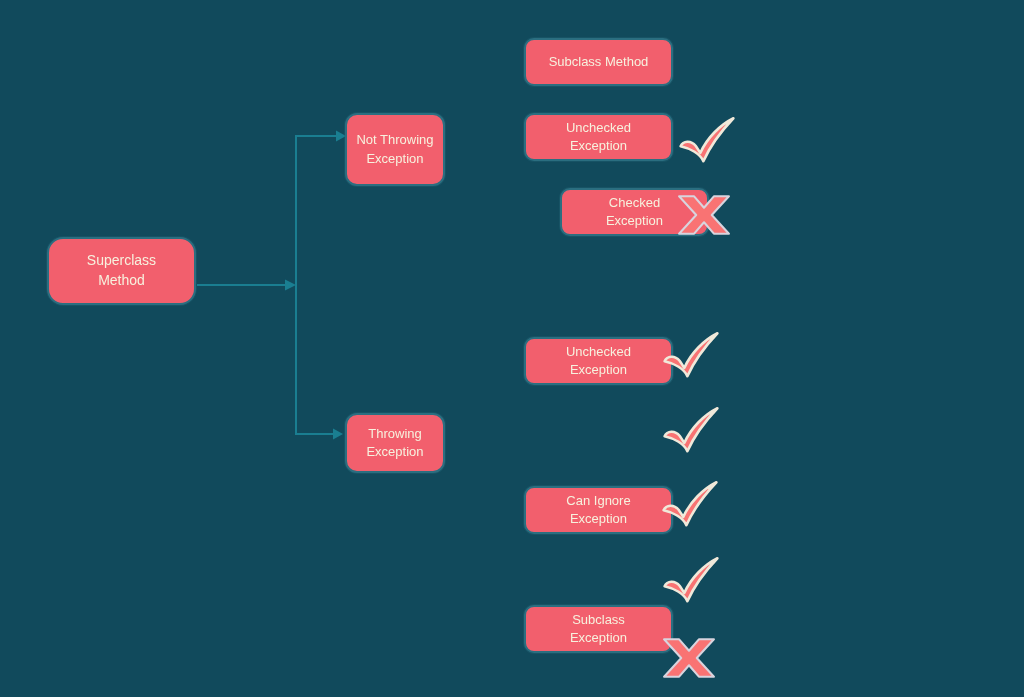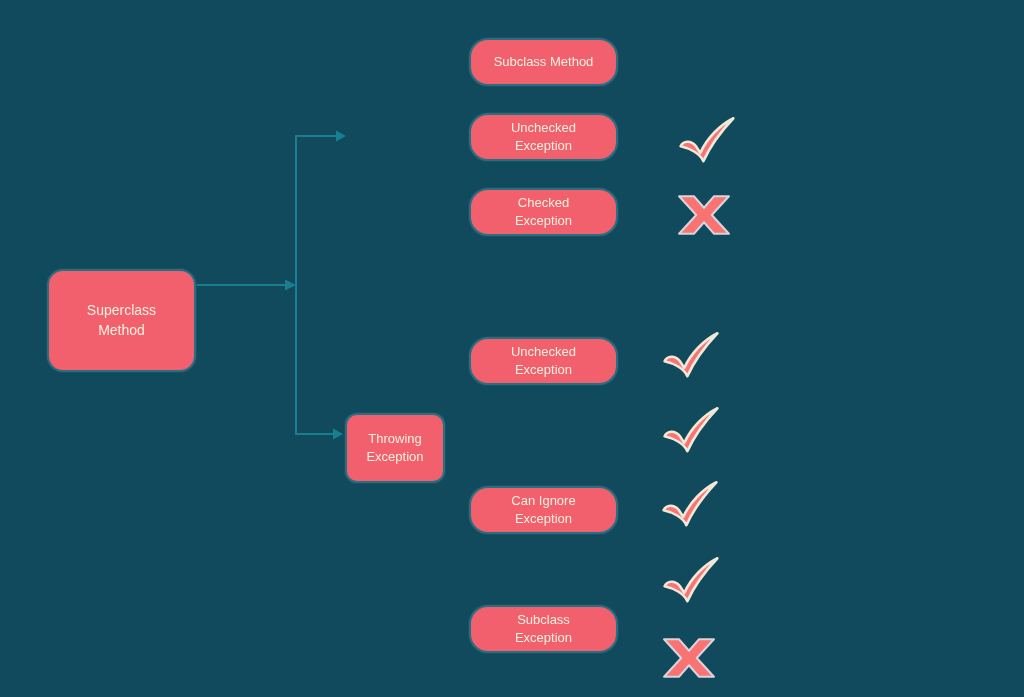--- a/index.html
+++ b/index.html
@@ -29,38 +29,37 @@
     display: flex;
     align-items: center;
     justify-content: center;
     text-align: center;
     font-size: 13px;
     line-height: 1.4;
     box-shadow: 0 0 0 1px rgba(35, 100, 118, 0.35);
   }
   .node-root {
     left: 47px; top: 237px;
-    width: 149px; height: 103px;
+    width: 149px; height: 68px;
     border-radius: 16px;
     font-size: 14px;
     padding: 0 30px;
-    margin-top: 32px;
   }
   .node-branch {
     left: 345px;
     width: 100px;
     border-radius: 12px;
     padding: 0 6px;
   }
   .node-branch-1 { top: 113px; height: 73px; }
-  .node-branch-2 { top: 413px; height: 70px; }
+  .node-branch-2 { top: 413px; height: 60px; }
   .node-outcome {
-    left: 469px;
+    left: 524px;
     width: 149px; height: 48px;
-    border-radius: 19px;
+    border-radius: 10px;
     padding: 0 20px;
   }
   .icon {
     position: absolute;
     pointer-events: none;
   }
 </style>
 </head>
 <body>
 
@@ -73,31 +72,34 @@
 
     <path d="M337 136 H296 V434 H334" fill="none" stroke="#1a7e91" stroke-width="2"></path>
     <polygon points="336,130.5 346,136 336,141.5" fill="#1a7e91"></polygon>
     <polygon points="333,428.5 343,434 333,439.5" fill="#1a7e91"></polygon>
   </svg>
 
   <div class="node node-root">
     <span>Superclass Method</span>
   </div>
 
+  <div class="node node-branch node-branch-1">
+    <span>Not Throwing Exception</span>
+  </div>
   <div class="node node-branch node-branch-2">
     <span>Throwing Exception</span>
   </div>
 
   <div class="node node-outcome" style="top:38px;">
     <span>Subclass Method</span>
   </div>
   <div class="node node-outcome" style="top:113px;">
     <span>Unchecked Exception</span>
   </div>
-  <div class="node node-outcome" style="top:188px;">
+  <div class="node node-outcome" style="top:188px;margin-left:36px;">
     <span>Checked Exception</span>
   </div>
 
   <div class="node node-outcome" style="top:337px;">
     <span>Unchecked Exception</span>
   </div>
   <div class="node node-outcome" style="top:486px;align-items:center;">
     <span>Can Ignore Exception</span>
   </div>
   <div class="node node-outcome" style="top:561px;margin-top:44px;">

